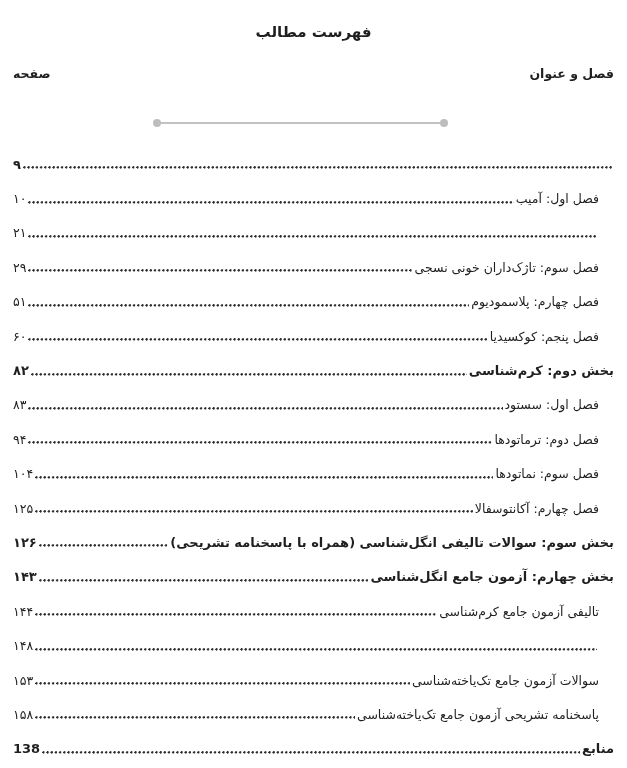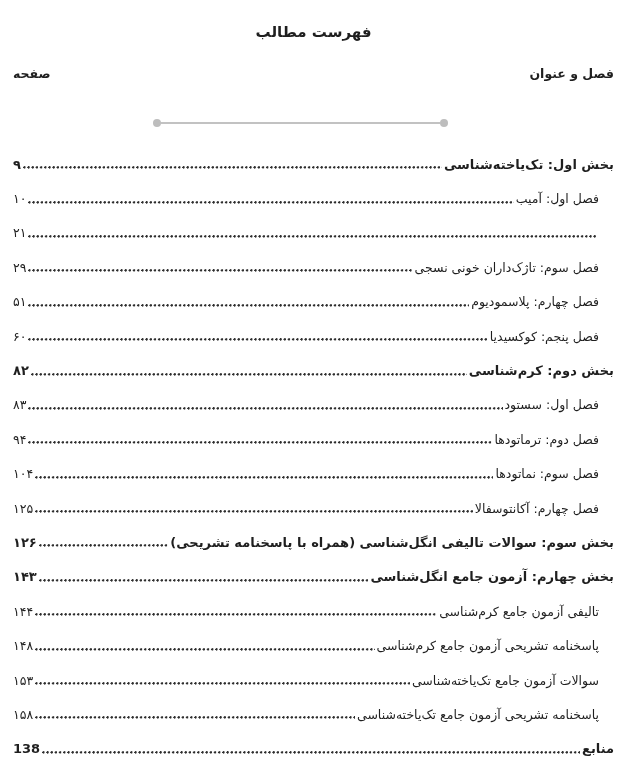--- a/index.html
+++ b/index.html
@@ -102,21 +102,20 @@
   </div>
 
   <div class="divider">
     <span class="dot"></span>
     <span class="line"></span>
     <span class="dot"></span>
   </div>
 
   <div class="toc" id="toc-list">
       <div class="toc-row section">
-        <span class="entry-title">بخش اول: تک‌یاخته‌شناسی</span>
         <span class="dots"></span>
         <span class="page-num">۹</span>
       </div>
       <div class="toc-row chapter">
         <span class="entry-title">فصل اول: آمیب</span>
         <span class="dots"></span>
         <span class="page-num">۱۰</span>
       </div>
       <div class="toc-row chapter">
         <span class="dots"></span>
@@ -171,21 +170,20 @@
         <span class="entry-title">بخش چهارم: آزمون جامع انگل‌شناسی</span>
         <span class="dots"></span>
         <span class="page-num">۱۴۳</span>
       </div>
       <div class="toc-row chapter">
         <span class="entry-title">تالیفی آزمون جامع کرم‌شناسی</span>
         <span class="dots"></span>
         <span class="page-num">۱۴۴</span>
       </div>
       <div class="toc-row chapter">
-        <span class="entry-title">پاسخنامه تشریحی آزمون جامع کرم‌شناسی</span>
         <span class="dots"></span>
         <span class="page-num">۱۴۸</span>
       </div>
       <div class="toc-row chapter">
         <span class="entry-title">سوالات آزمون جامع تک‌یاخته‌شناسی</span>
         <span class="dots"></span>
         <span class="page-num">۱۵۳</span>
       </div>
       <div class="toc-row chapter">
         <span class="entry-title">پاسخنامه تشریحی آزمون جامع تک‌یاخته‌شناسی</span>

